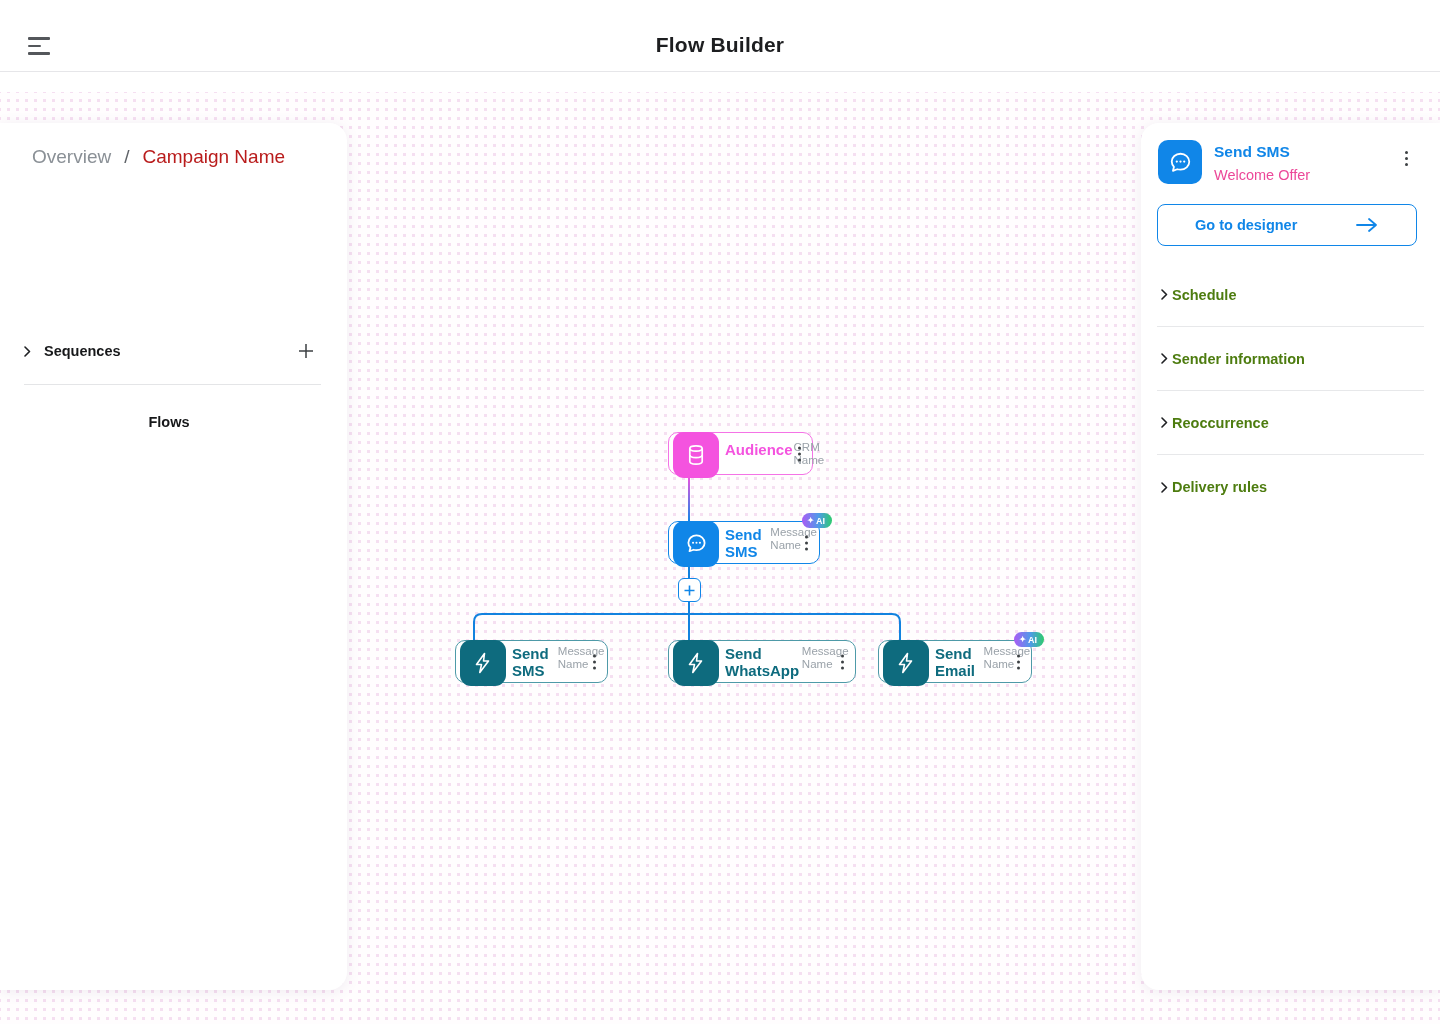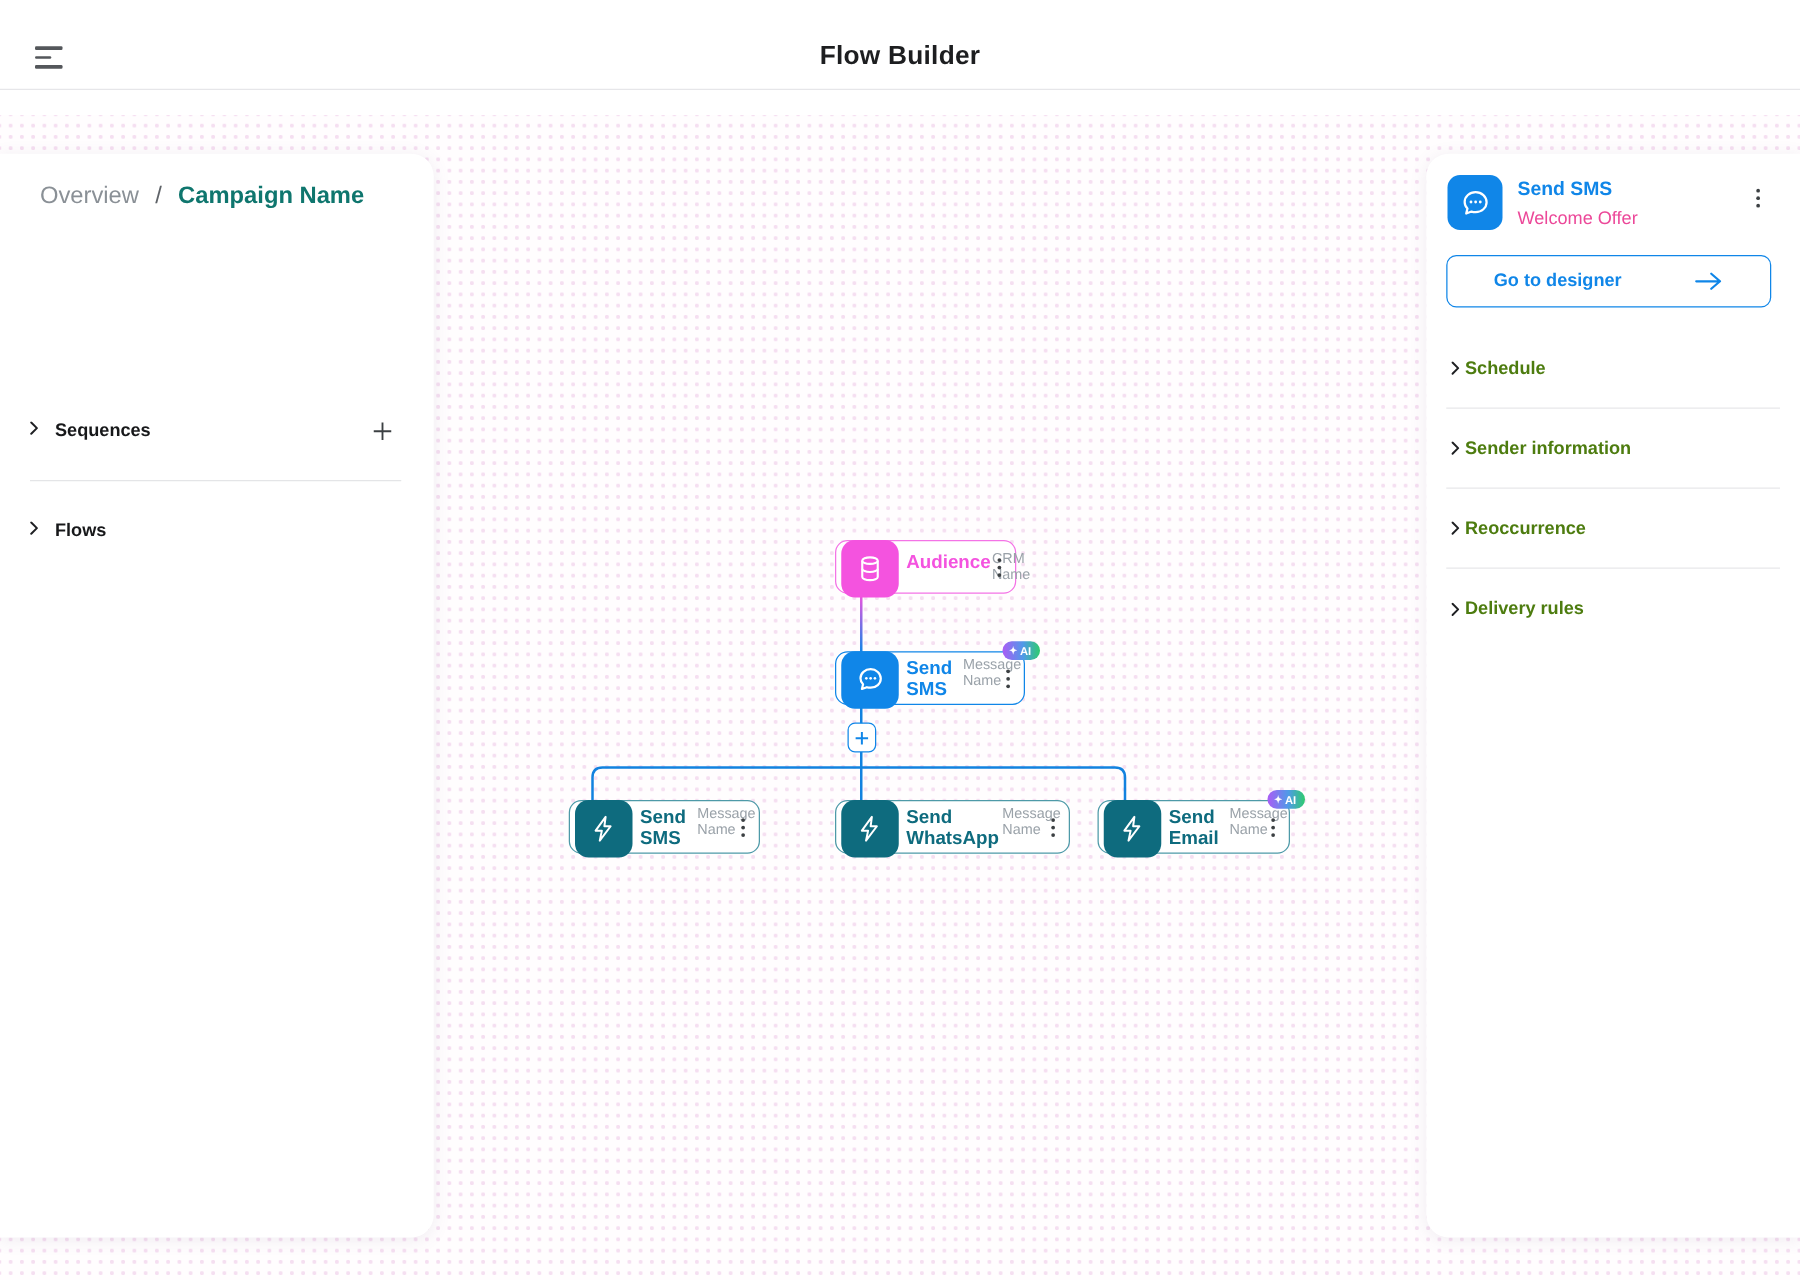--- a/index.html
+++ b/index.html
@@ -27,24 +27,24 @@
   .panel { position:absolute; top:123px; height:867px; background:#fff; z-index:20;
     box-shadow:0 2px 14px rgba(110,90,130,.10); }
   .panel-left  { left:0; width:347px; border-radius:0 18px 18px 0; }
   .panel-right { left:1141px; width:299px; border-radius:18px 0 0 18px; }
 
   
   .breadcrumb { position:absolute; top:23px; left:32px; display:flex; align-items:baseline;
     gap:13px; font-size:19px; }
   .bc-overview { color:#8a9096; cursor:pointer; }
   .bc-sep { color:#5f6368; }
-  .bc-current { color:#0f766e; font-weight:700; }
-  .side-row { position:absolute; left:24px; right:33px; height:28px; display:flex; 
+  .bc-current { color:#b91c1c; font-weight:400; }
+  .side-row { position:absolute; left:24px; right:33px; height:28px; display:flex; align-items:center;
     gap:13px; font-size:14.5px; font-weight:700; color:#17181a; cursor:pointer; }
-  .row-sequences { top:214px; } .row-flows { top:294px; }
+  .row-sequences { top:214px; } .row-flows { top:278px;flex-direction:column; }
   .side-div { position:absolute; top:261px; left:24px; right:26px; height:1px; background:#e4e5e7; }
   .grow { flex:1; }
 
   
   .insp-icon { position:absolute; top:17px; left:17px; width:44px; height:44px; border-radius:10px;
     background:#1086e8; display:flex; align-items:center; justify-content:center; }
   .insp-title { position:absolute; top:20px; left:73px; font-size:15.5px; font-weight:700; color:#1086e8; }
   .insp-sub { position:absolute; top:44px; left:73px; font-size:14.5px; color:#ec4899; }
   .kebab { display:flex; flex-direction:column; gap:3px; align-items:center; cursor:pointer; padding:2px; }
   .kebab i { width:3px; height:3px; border-radius:50%; background:#3c4043; display:block; }

